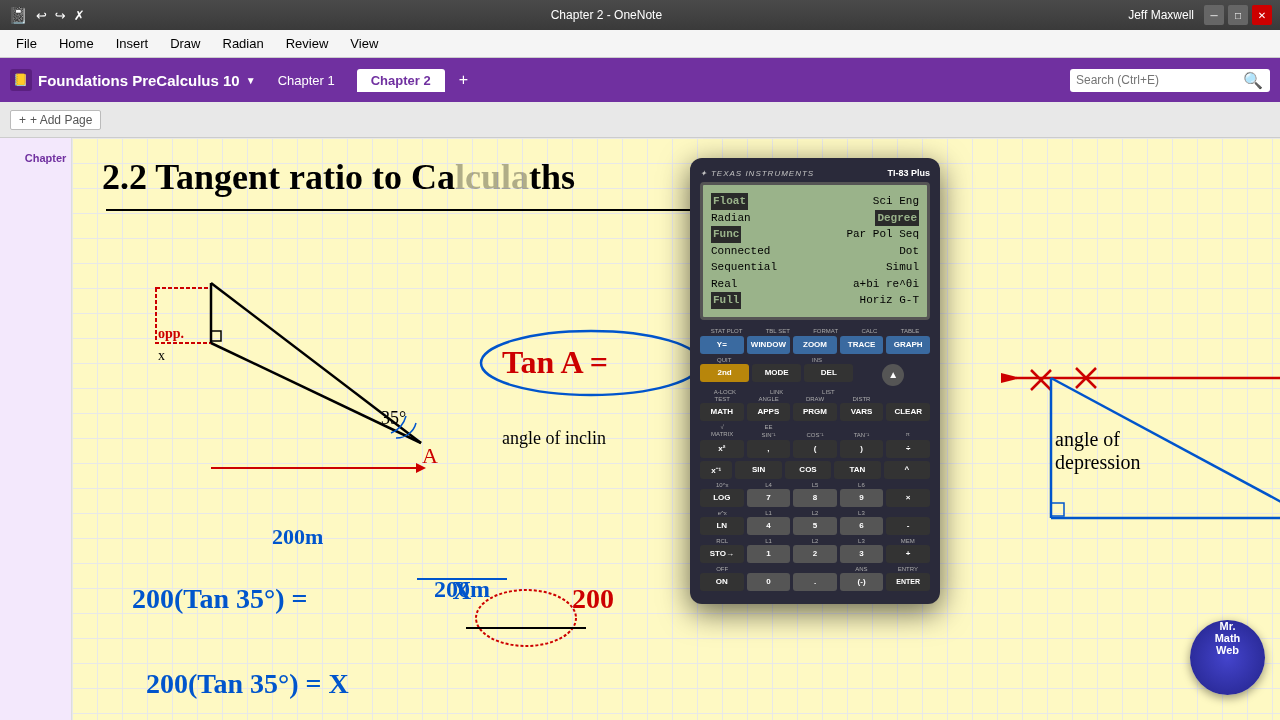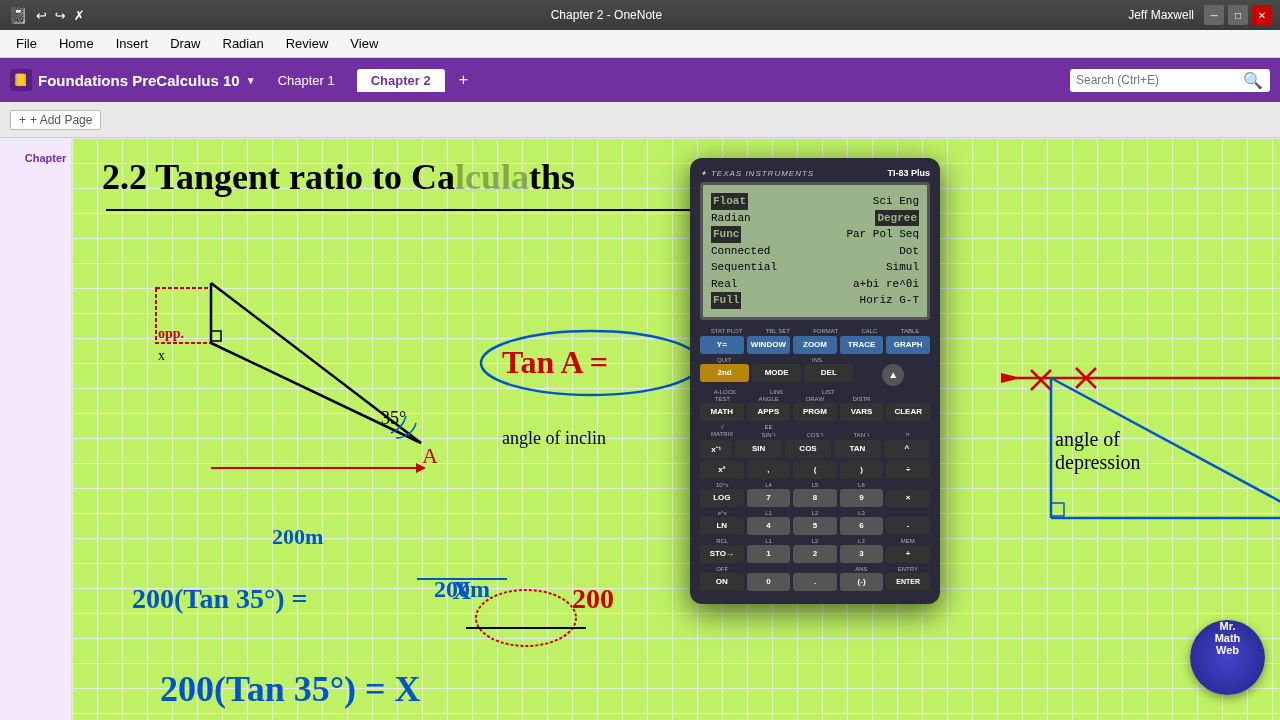--- a/index.html
+++ b/index.html
@@ -123,21 +123,21 @@
       color: #7030a0;
       text-align: center;
       padding: 6px 4px;
       cursor: pointer;
       margin-left: 20px;
     }
 
     
     #notes-canvas {
       flex: 1;
-      background: #bef264;
+      background: #fef9c3;
       position: relative;
       overflow: hidden;
     }
 
     
     #notes-canvas::before {
       content: '';
       position: absolute;
       top: 0; left: 0; right: 0; bottom: 0;
       background-image:
@@ -366,21 +366,21 @@
     <div class="handwritten" style="top:445px;left:60px;font-size:28px;color:#0055cc;font-weight:bold;">200(Tan 35°) = </div>
 
     <div style="position:absolute;top:438px;left:345px;display:flex;flex-direction:column;align-items:center;">
       <div class="handwritten" style="font-size:26px;color:#0055cc;font-weight:bold;">X</div>
       <div style="width:90px;height:2px;background:#0055cc;margin:2px 0;"></div>
       <div class="handwritten" style="font-size:24px;color:#0055cc;font-weight:bold;">200m</div>
     </div>
 
     <div class="handwritten" style="top:445px;left:500px;font-size:28px;color:#cc0000;font-weight:bold;">200</div>
 
-    <div class="handwritten" style="top:530px;left:88px;font-size:36px;color:#0055cc;font-weight:bold;">200(Tan 35°) = X</div>
+    <div class="handwritten" style="top:530px;left:74px;font-size:28px;color:#0055cc;font-weight:bold;">200(Tan 35°) = X</div>
 
     <div class="handwritten" style="top:290px;right:25px;font-size:20px;color:#000;width:200px;">
       angle of<br>depression
     </div>
 
     <div id="calculator">
       <div id="calc-brand">
         <span id="calc-brand-left">✦ TEXAS INSTRUMENTS</span>
         <span id="calc-brand-right">TI-83 Plus</span>
       </div>
@@ -476,35 +476,35 @@
         <span style="flex:1;text-align:center"></span>
       </div>
       <div style="display:flex;gap:2px;margin-bottom:1px;font-size:6px;color:#aaa;">
         <span style="flex:1;text-align:center">MATRIX</span>
         <span style="flex:1;text-align:center">SIN⁻¹</span>
         <span style="flex:1;text-align:center">COS⁻¹</span>
         <span style="flex:1;text-align:center">TAN⁻¹</span>
         <span style="flex:1;text-align:center">π</span>
       </div>
       <div class="calc-row">
+        <button class="calc-btn btn-dark">x²</button>
+        <button class="calc-btn btn-dark">,</button>
+        <button class="calc-btn btn-dark">(</button>
+        <button class="calc-btn btn-dark">)</button>
+        <button class="calc-btn btn-dark">÷</button>
+      </div>
+
+      <div class="calc-row">
         <button class="calc-btn btn-dark" style="flex:0.7">x⁻¹</button>
         <button class="calc-btn btn-dark">SIN</button>
         <button class="calc-btn btn-dark">COS</button>
         <button class="calc-btn btn-dark">TAN</button>
         <button class="calc-btn btn-dark">^</button>
       </div>
 
-      <div class="calc-row">
-        <button class="calc-btn btn-dark">x²</button>
-        <button class="calc-btn btn-dark">,</button>
-        <button class="calc-btn btn-dark">(</button>
-        <button class="calc-btn btn-dark">)</button>
-        <button class="calc-btn btn-dark">÷</button>
-      </div>
-
       <div style="display:flex;gap:2px;margin-bottom:1px;font-size:6px;color:#aaa;">
         <span style="flex:1;text-align:center">10^x</span>
         <span style="flex:1;text-align:center">L4</span>
         <span style="flex:1;text-align:center">L5</span>
         <span style="flex:1;text-align:center">L6</span>
         <span style="flex:1"></span>
       </div>
       <div class="calc-row">
         <button class="calc-btn btn-dark">LOG</button>
         <button class="calc-btn btn-gray">7</button>

